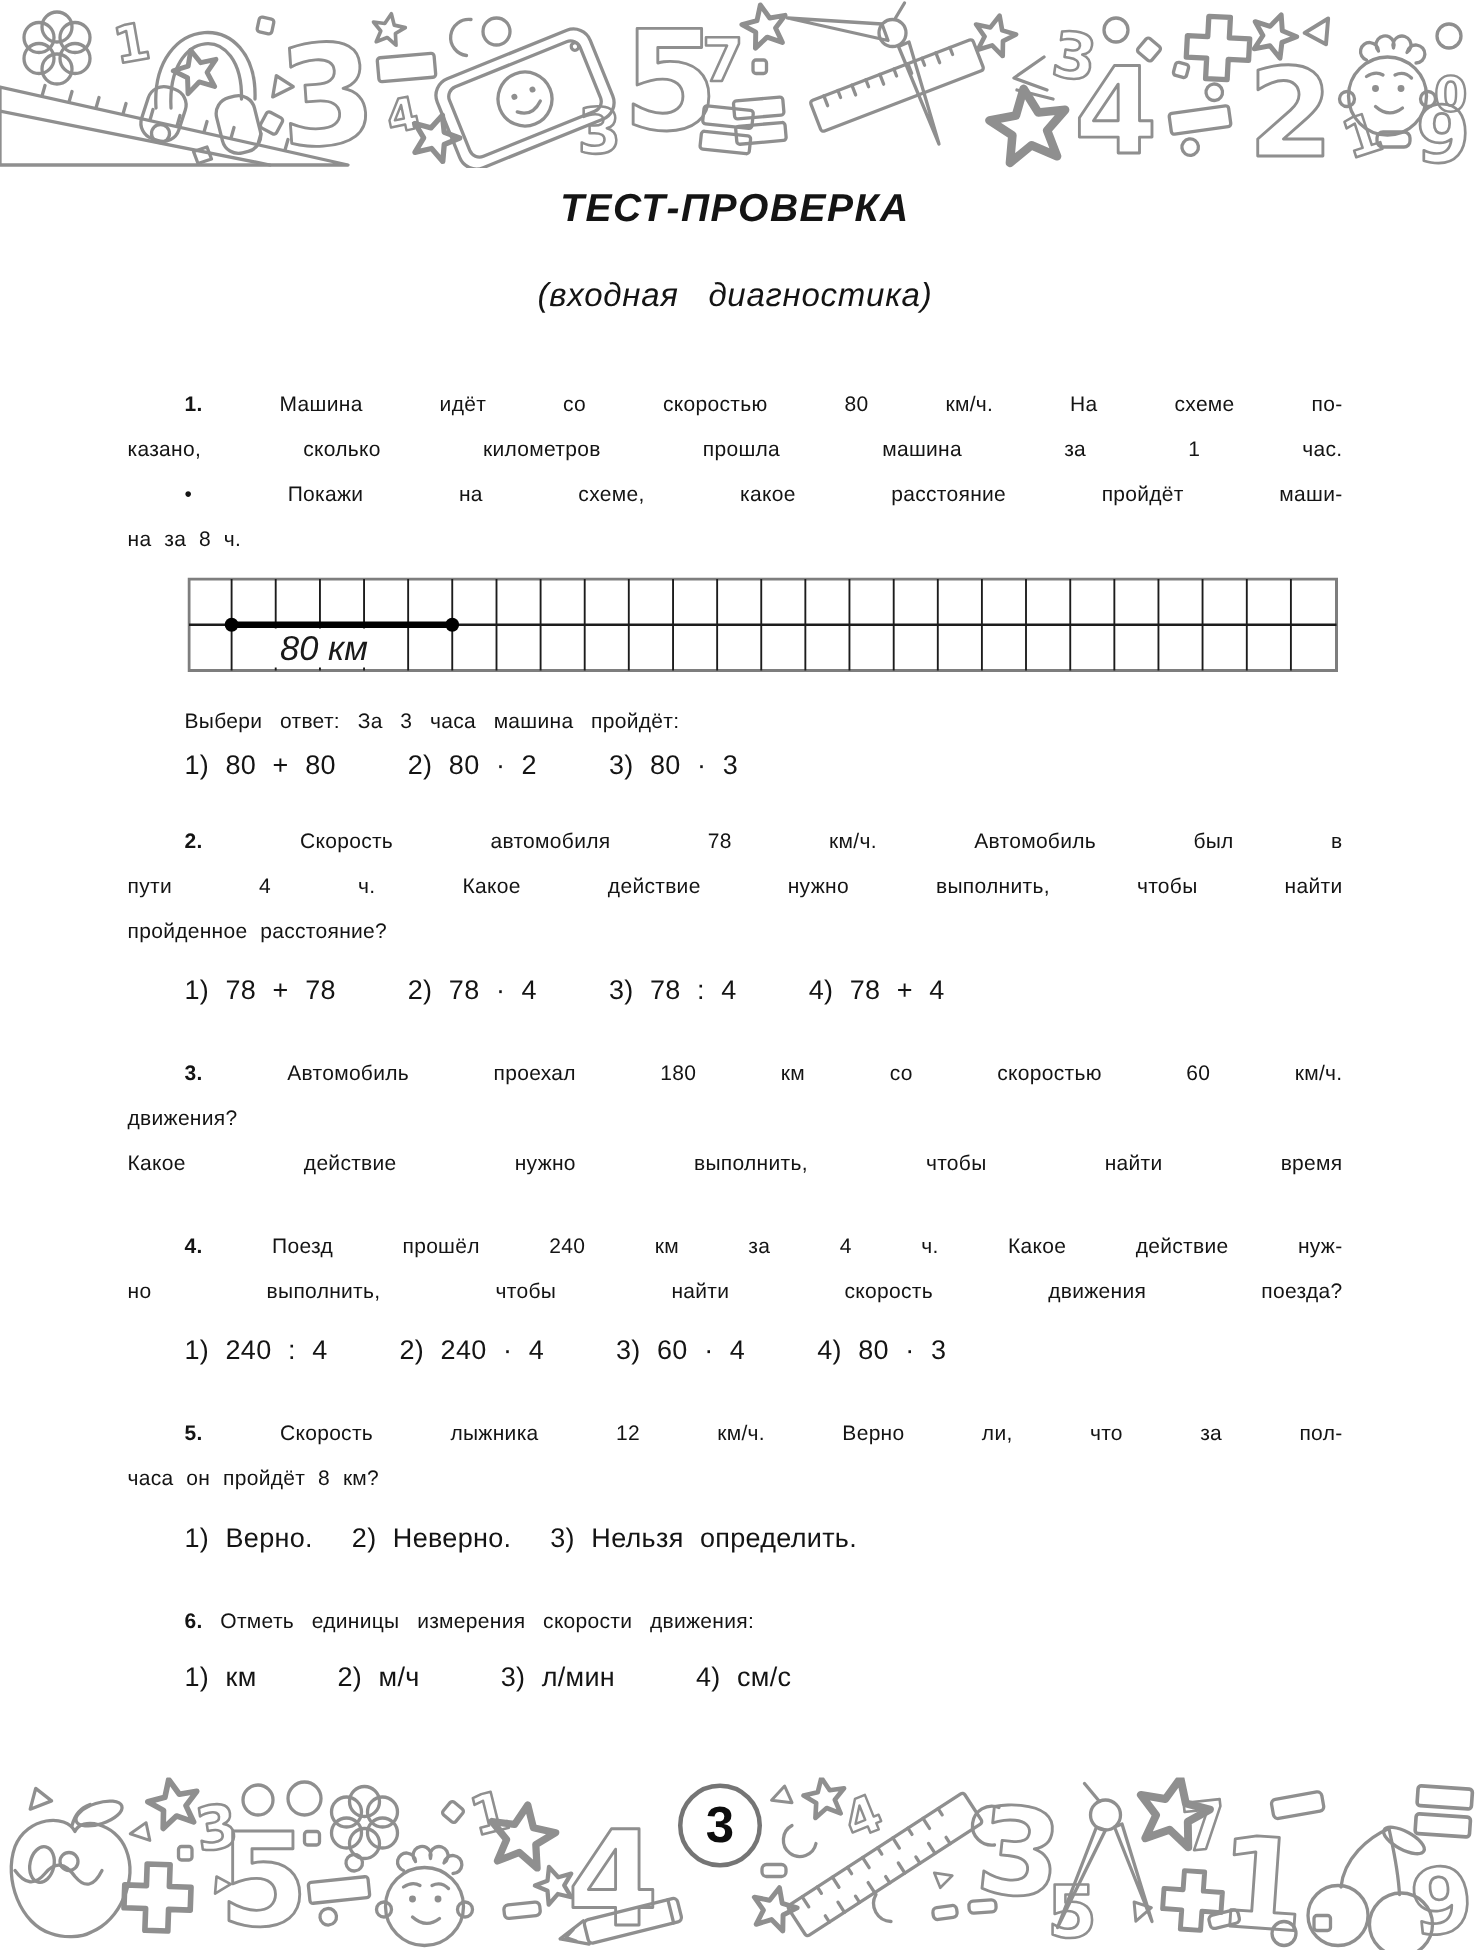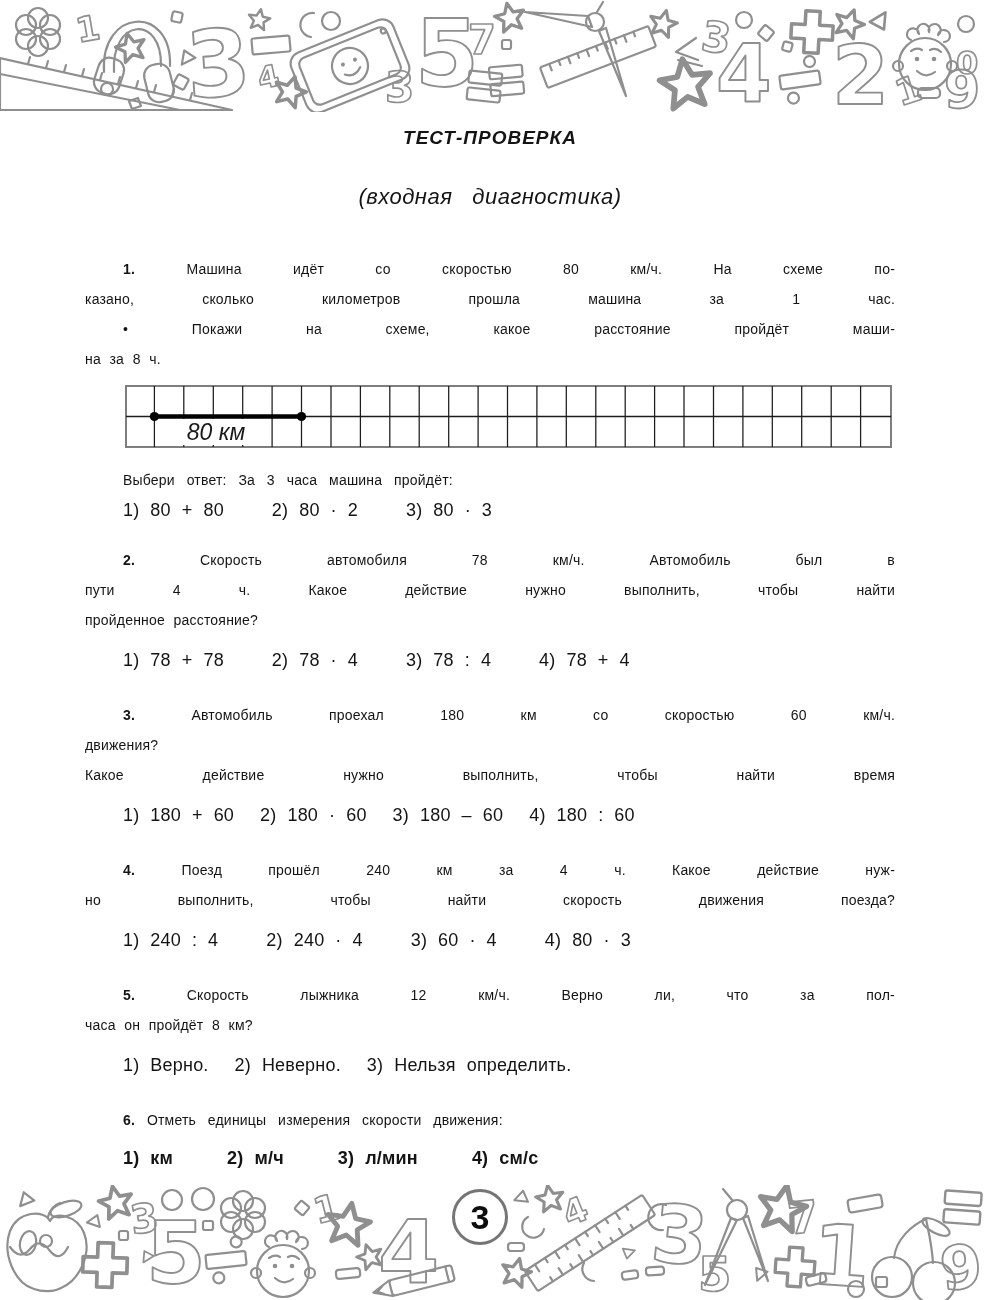--- a/index.html
+++ b/index.html
@@ -6,34 +6,34 @@
   body{
     width:987px;height:1300px;position:relative;overflow:hidden;
     background:#ffffff;color:#141414;
     font-family:"Liberation Sans",sans-serif;
   }
   .doodle{position:absolute;left:0;}
   .doodle.top{top:0;}
   .doodle.bottom{top:1185px;}
 
   #content{position:absolute;left:85px;top:124px;width:810px;}
-  .title{text-align:center;font-weight:bold;font-style:italic;font-size:19px;line-height:28px;letter-spacing:1px;}
+  .title{text-align:center;font-weight:bold;font-style:italic;font-size:26px;line-height:28px;letter-spacing:1px;}
   .subtitle{text-align:center;font-style:italic;font-size:22px;line-height:30px;margin-top:30px;letter-spacing:.5px;word-spacing:.6em;}
 
   .para{font-size:14px;line-height:30px;word-spacing:.32em;letter-spacing:.2px;}
   .ln{min-height:30px;}
   .ln.j{text-align:justify;text-align-last:justify;}
   .ln.ind{text-indent:38px;}
   .wsx{word-spacing:.55em;}
   .tno{font-weight:bold;}
 
   .opts{display:flex;align-items:baseline;padding-left:38px;margin-top:10px;
         font-size:18px;line-height:30px;word-spacing:.32em;letter-spacing:.2px;}
   .g-sm{gap:26px;} .g-md{gap:48px;} .g-lg{gap:54px;}
-  .mt0{margin-top:0;} .mt8{margin-top:8px;font-weight:bold;} .mt11{margin-top:11px;padding-left:40px;} .mt17{margin-top:17px;}
+  .mt0{margin-top:0;} .mt8{margin-top:8px;} .mt11{margin-top:11px;padding-left:40px;} .mt17{margin-top:17px;}
   .mt20{margin-top:20px;} .mt25{margin-top:25px;} .mt42{margin-top:42px;}
 
   .diagram{margin-top:11px;line-height:0;}
   .diagram text{font-style:italic;font-size:23px;fill:#1a1a1a;font-family:"Liberation Sans",sans-serif;}
 
   .page-badge{
     position:absolute;left:452px;top:1189px;width:56px;height:56px;box-sizing:border-box;
     border:3px solid #757575;border-radius:50%;background:#fff;z-index:3;
     display:flex;align-items:center;justify-content:center;
     font-weight:bold;font-size:34px;color:#0d0d0d;
@@ -198,26 +198,20 @@
       <span>3) 78 : 4</span>
       <span>4) 78 + 4</span>
     </div>
   </section>
 
   <section>
     <div class="para mt25">
       <div class="ln j ind"><b class="tno">3.</b> <span>Автомобиль проехал 180 км со скоростью 60 км/ч.</span></div>
       <div class="ln">движения?</div>
       <div class="ln j">Какое действие нужно выполнить, чтобы найти время</div>
-    </div>
-    <div class="opts g-sm">
-      <span>1) 180 + 60</span>
-      <span>2) 180 · 60</span>
-      <span>3) 180 – 60</span>
-      <span>4) 180 : 60</span>
     </div>
   </section>
 
   <section>
     <div class="para mt25">
       <div class="ln j ind"><b class="tno">4.</b> <span>Поезд прошёл 240 км за 4 ч. Какое действие нуж-</span></div>
       <div class="ln j">но выполнить, чтобы найти скорость движения поезда?</div>
     </div>
     <div class="opts g-md">
       <span>1) 240 : 4</span>

